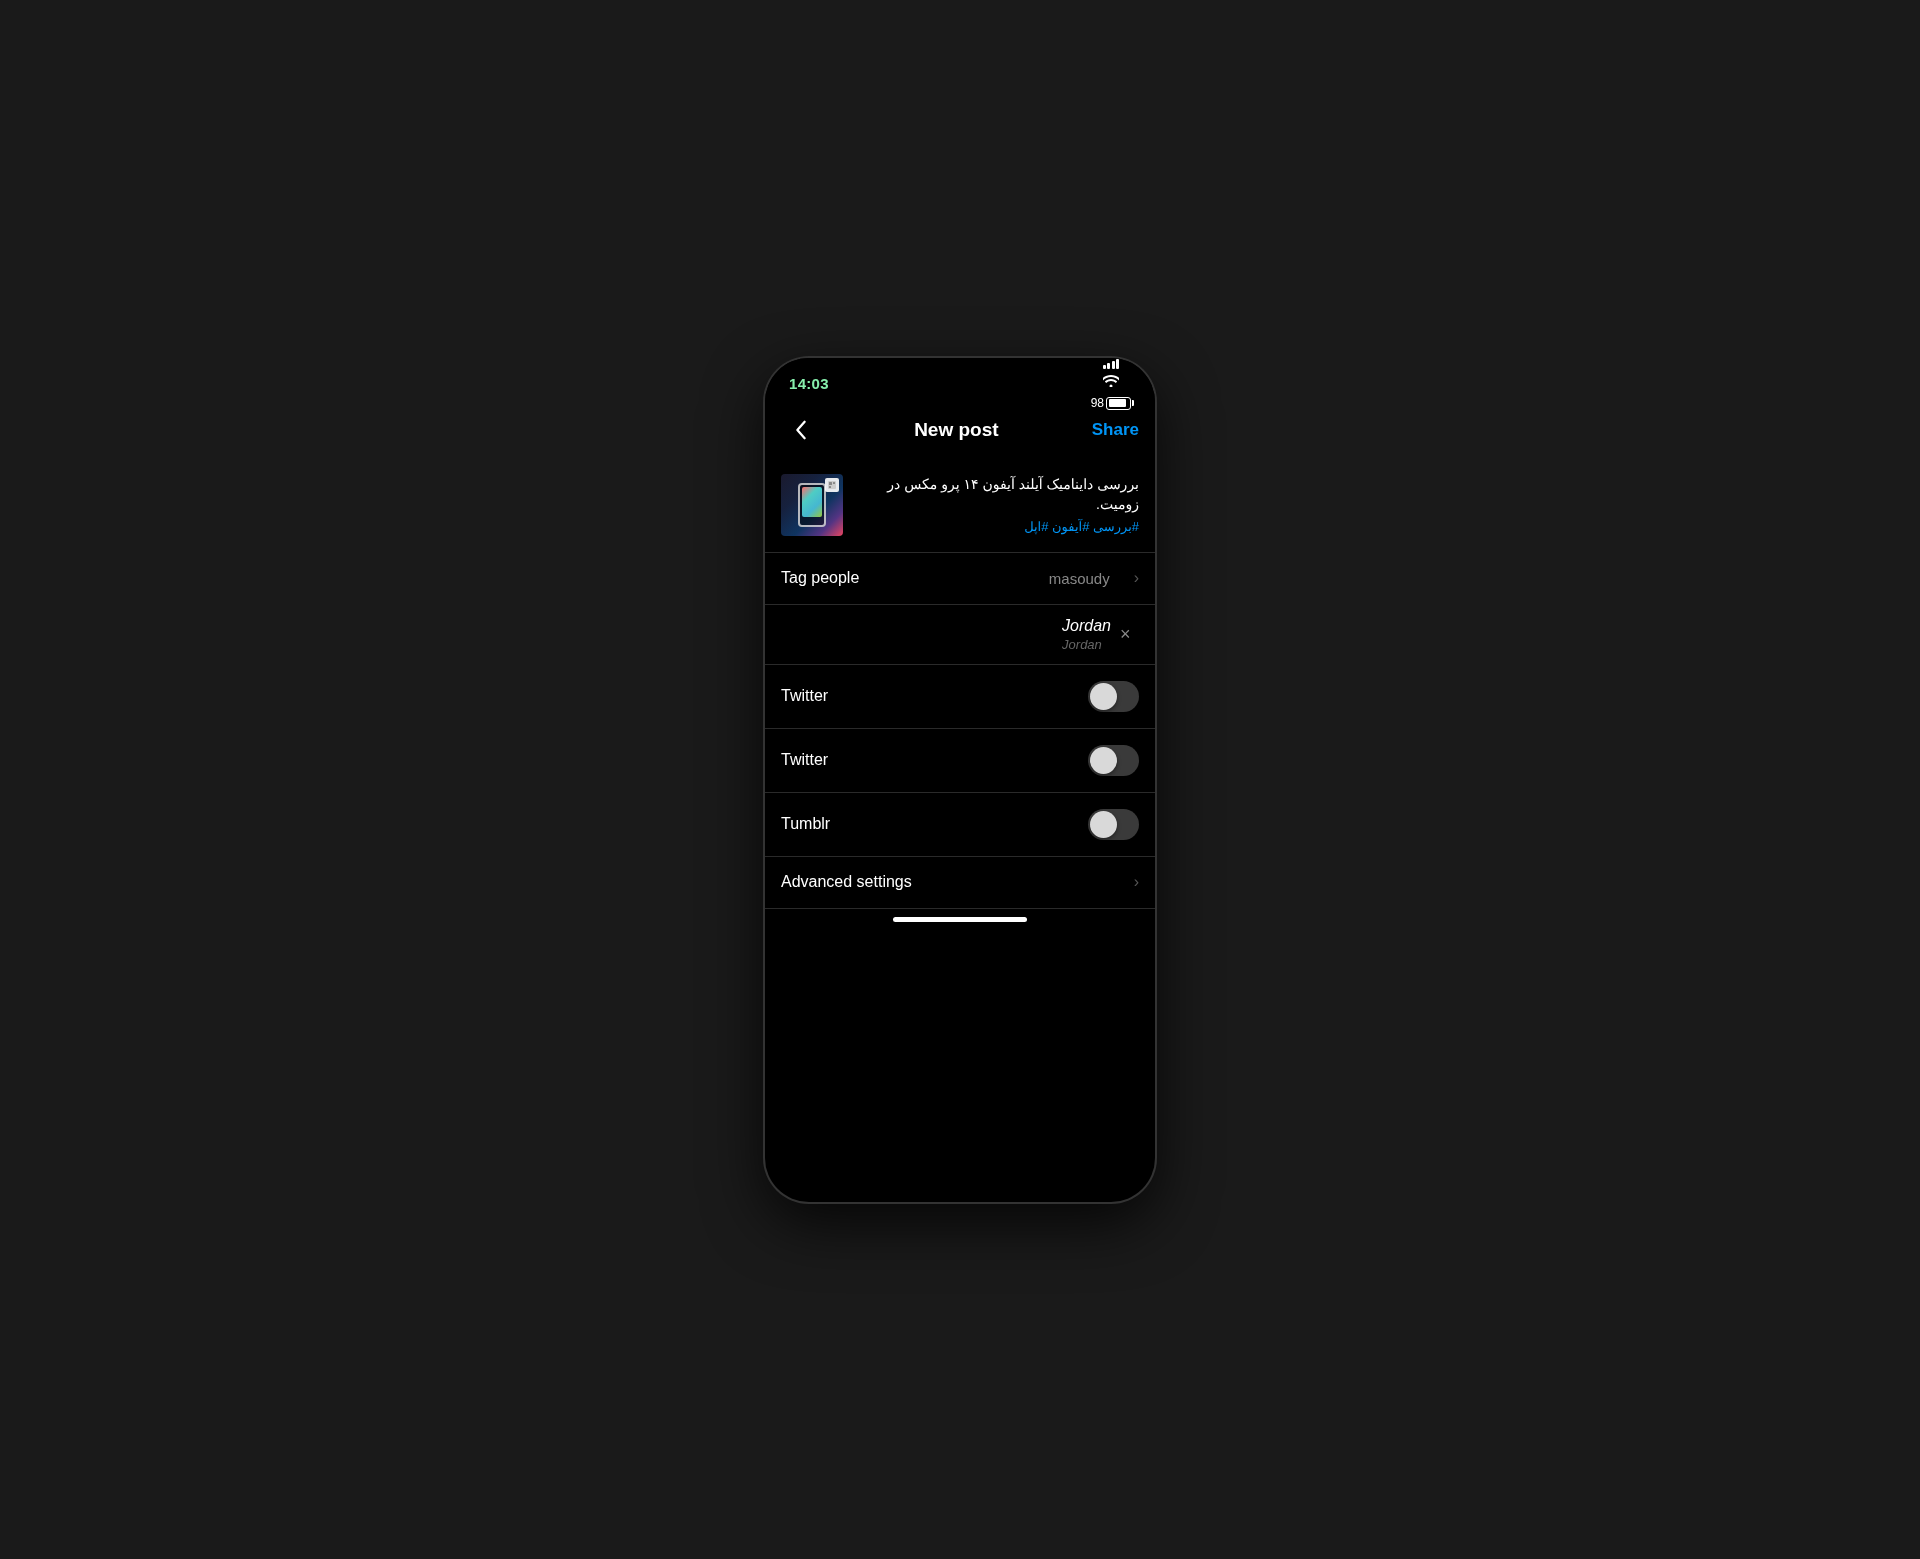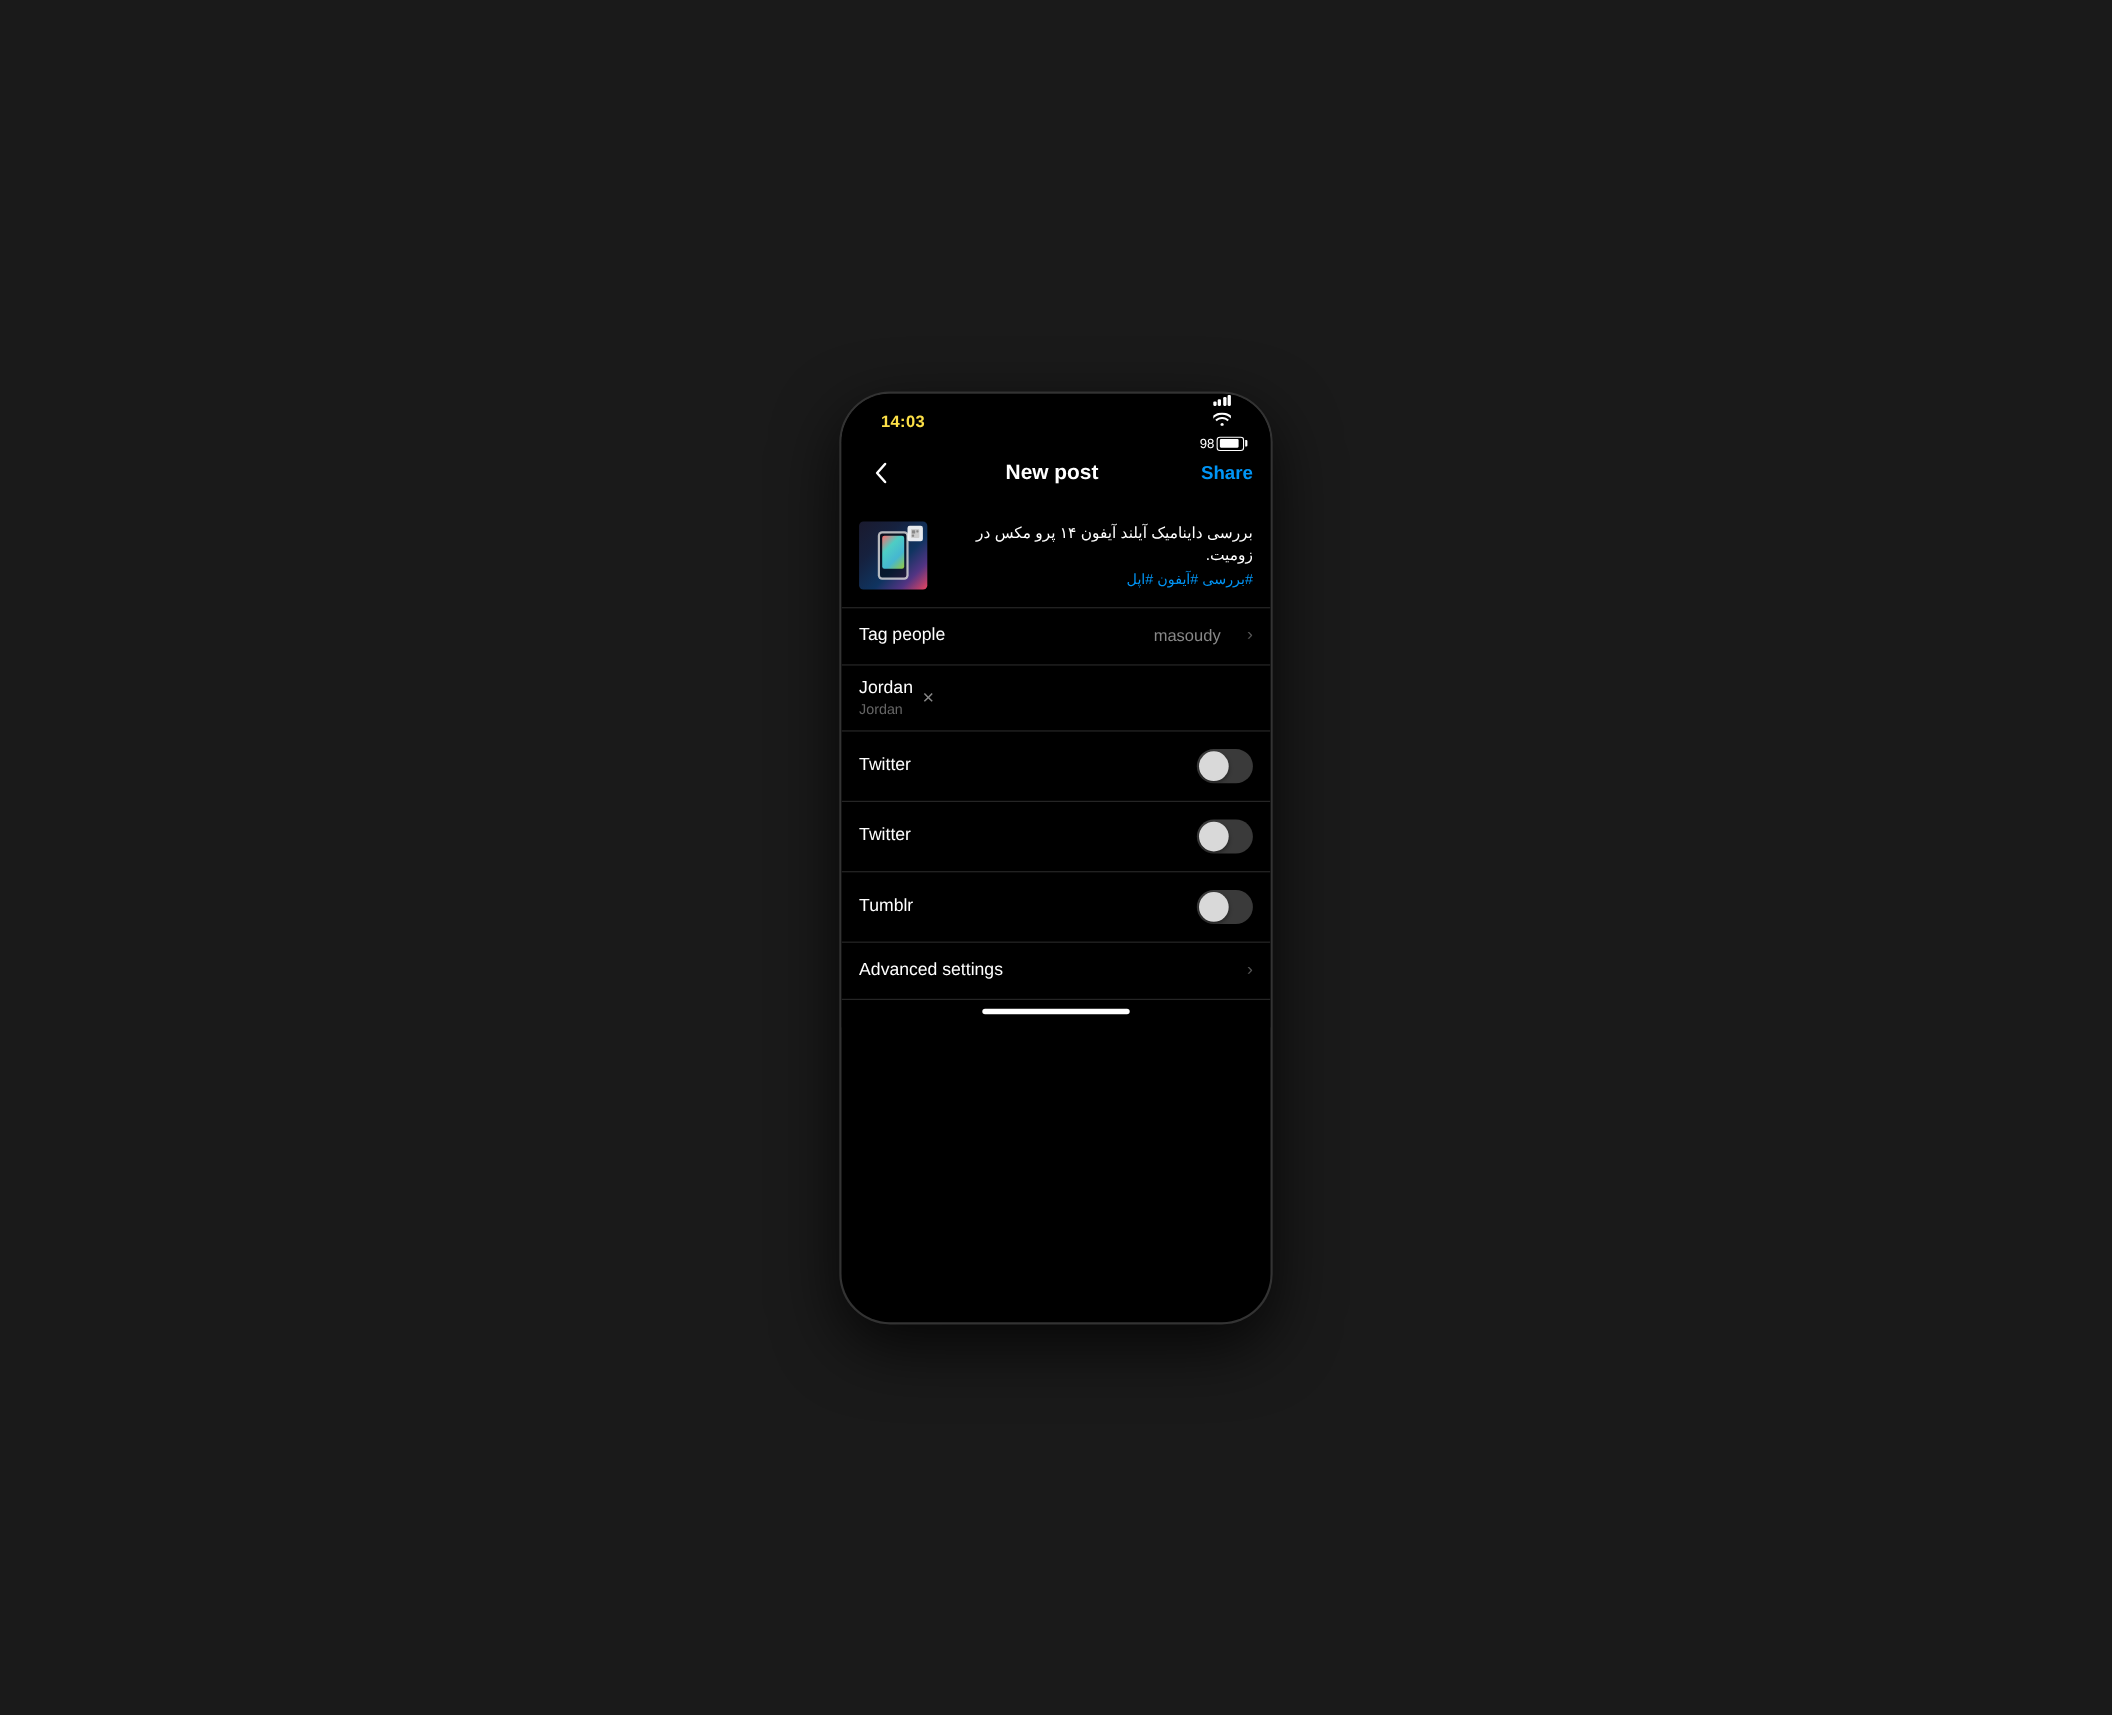--- a/index.html
+++ b/index.html
@@ -36,23 +36,22 @@
       display: flex;
       justify-content: space-between;
       align-items: center;
       padding: 14px 24px 6px 24px;
       height: 44px;
     }
 
     .status-time {
       font-size: 15px;
       font-weight: 600;
-      color: #fde047;
+      color: #86efac;
       letter-spacing: 0.3px;
-      margin-left: 12px;
     }
 
     .status-icons {
       display: flex;
       align-items: center;
       gap: 6px;
       flex-direction: column;
     }
 
     .signal-bars {
@@ -261,24 +260,25 @@
       height: 28px;
       display: flex;
       align-items: center;
       justify-content: center;
     }
 
     
     .jordan-row {
       display: flex;
       align-items: center;
-      justify-content: flex-start;
+      justify-content: flex-end;
       padding: 12px 16px;
       border-bottom: 0.5px solid #2a2a2a;
       min-height: 60px;
+      font-style: italic;
     }
 
     .jordan-labels {
       display: flex;
       flex-direction: column;
       gap: 2px;
     }
 
     .jordan-main {
       color: #fff;

